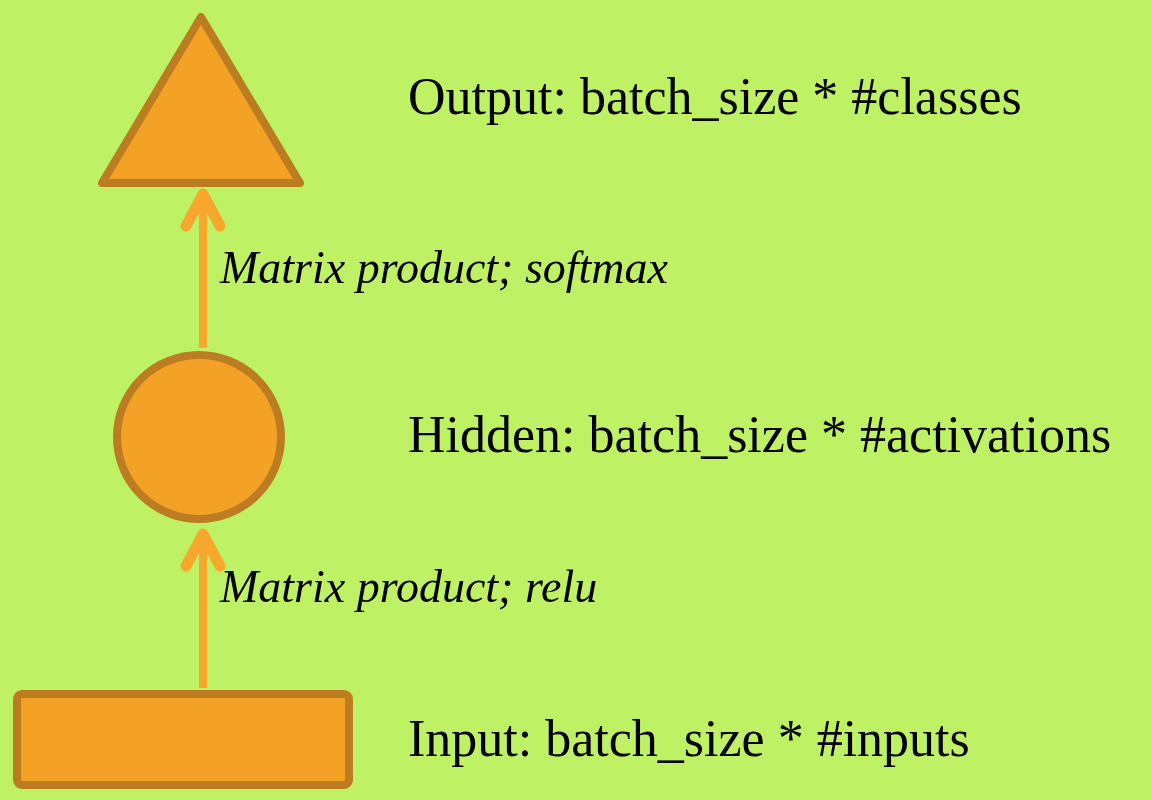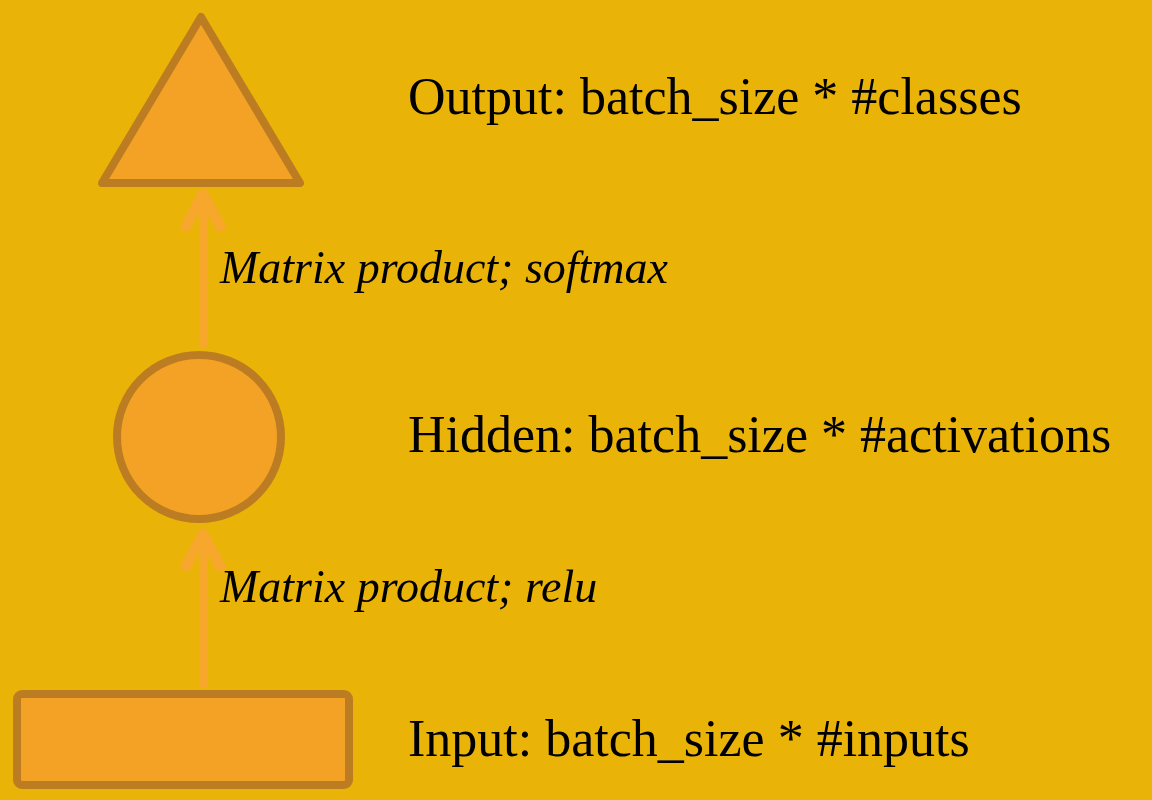--- a/index.html
+++ b/index.html
@@ -4,21 +4,21 @@
 <style>
   html, body {
     margin: 0;
     padding: 0;
     background: #FFFFFF;
   }
   .stage {
     position: relative;
     width: 1152px;
     height: 800px;
-    background: #eab308;
+    background: #bef264;
     overflow: hidden;
     font-family: "Liberation Serif", "DejaVu Serif", serif;
   }
   svg text.node-label {
     font-family: "Liberation Serif", "DejaVu Serif", serif;
     font-size: 52px;
   }
   svg text.edge-label {
     font-family: "Liberation Serif", "DejaVu Serif", serif;
     font-size: 46px;

